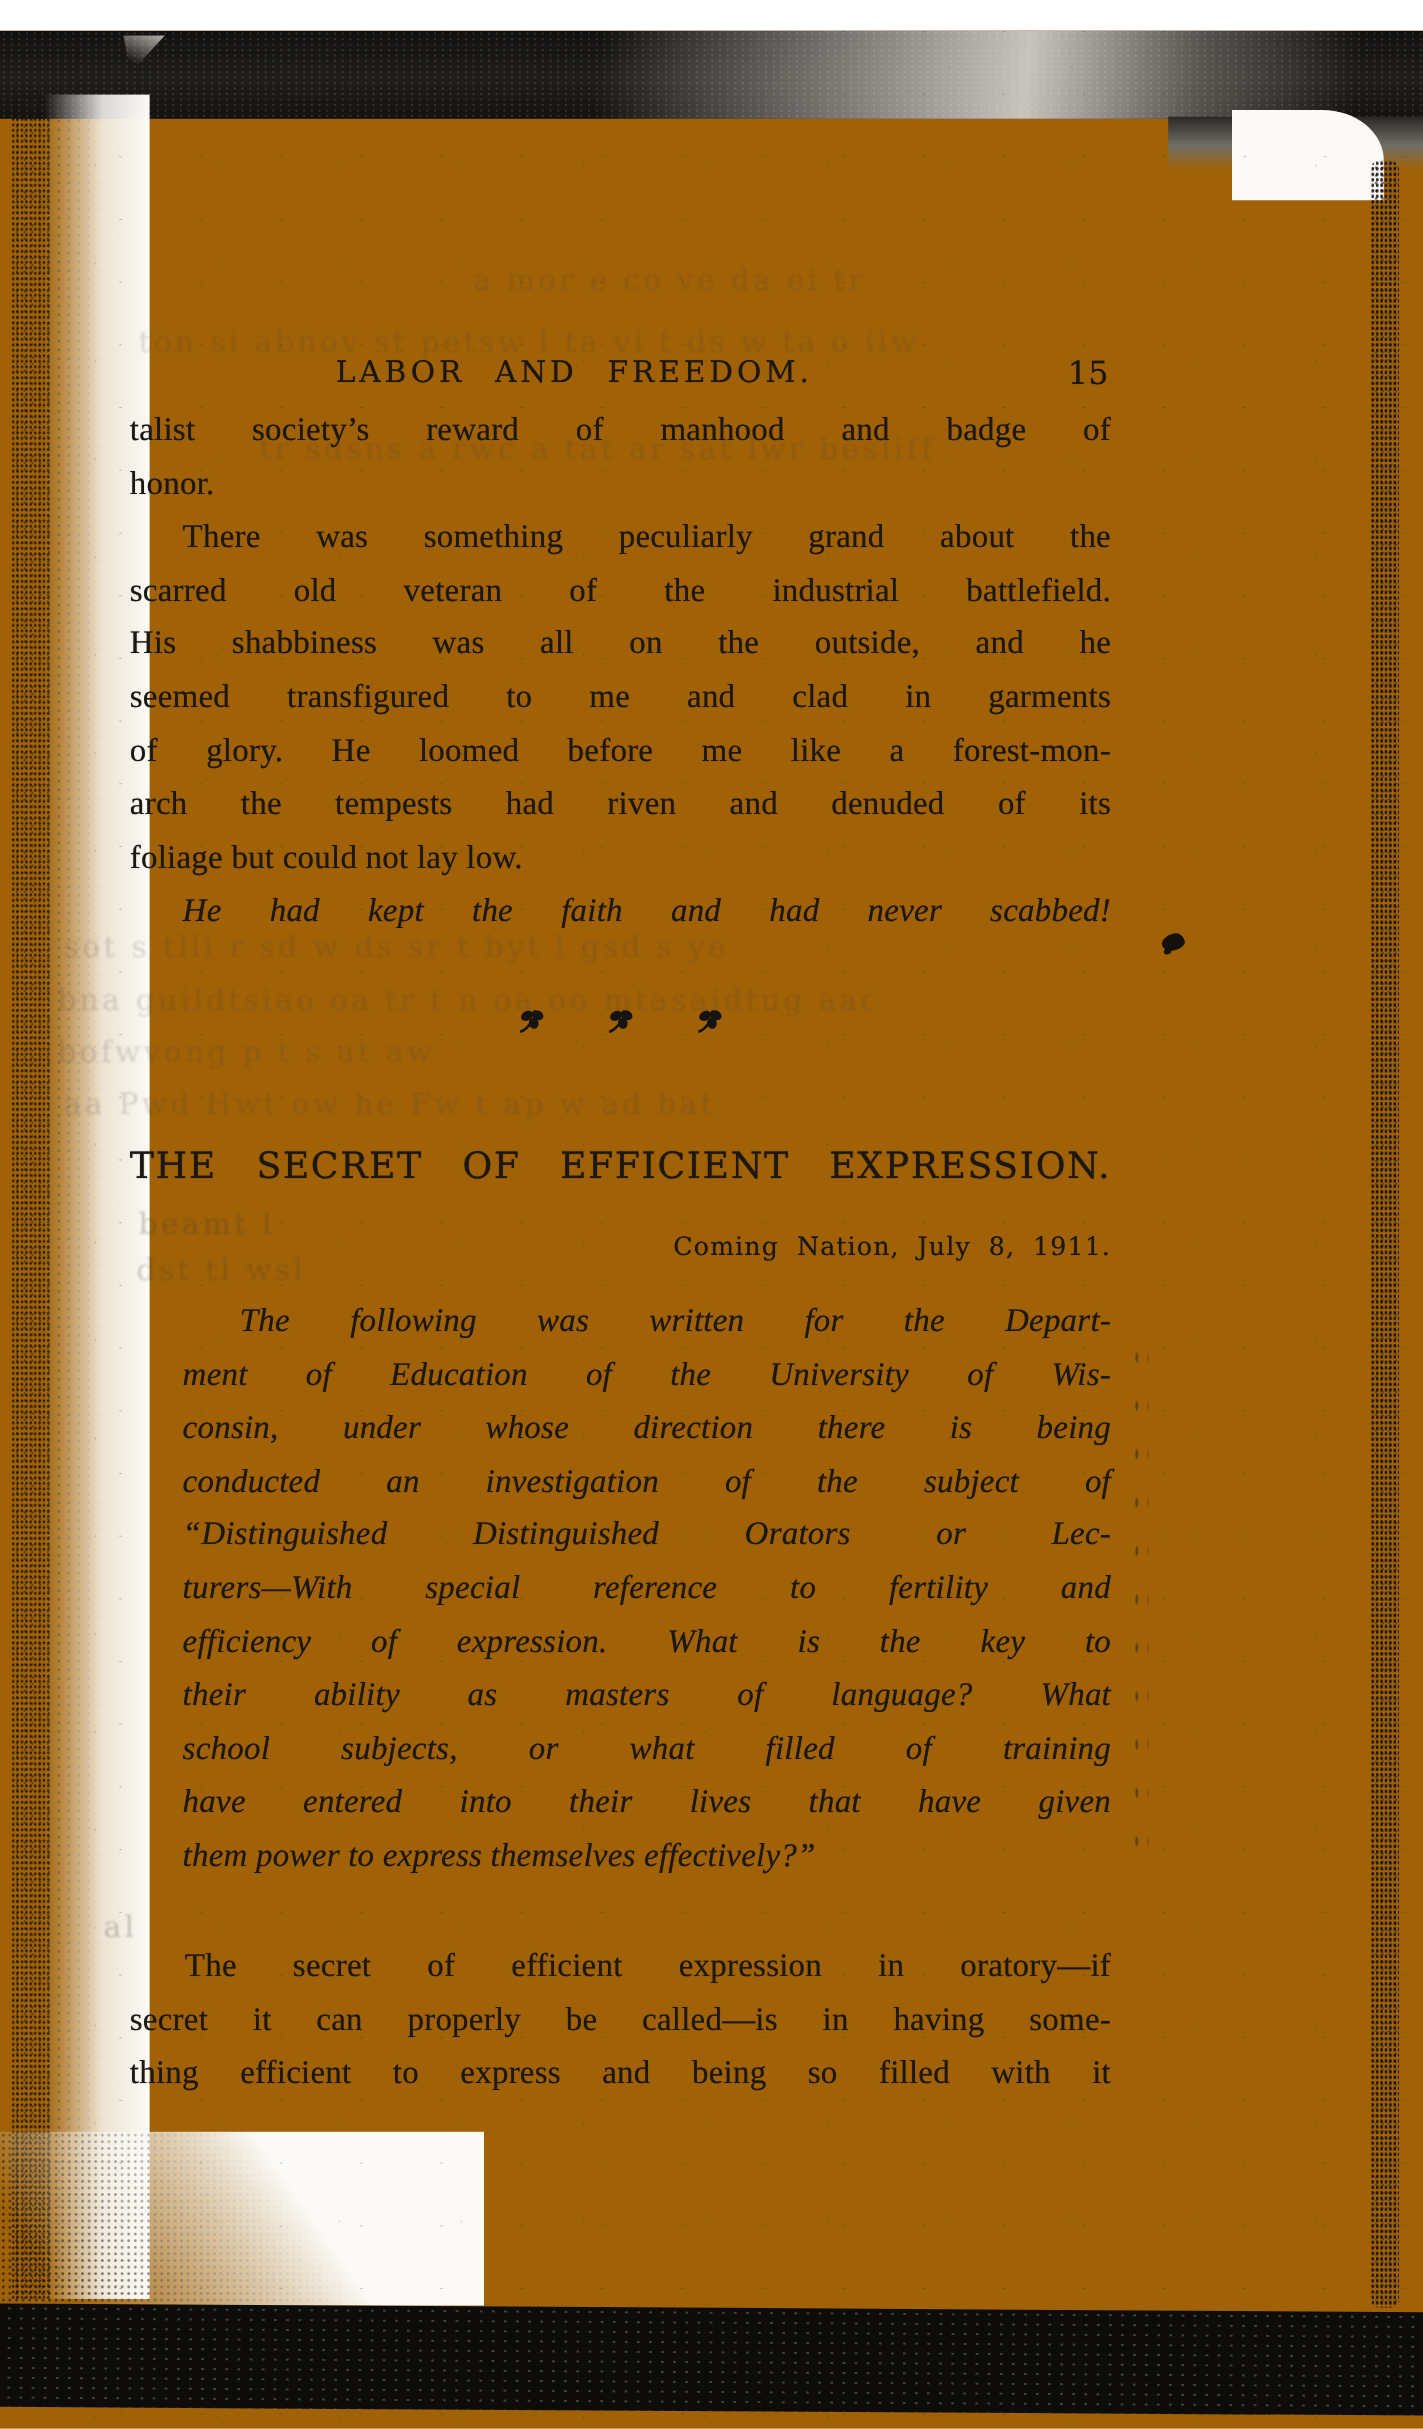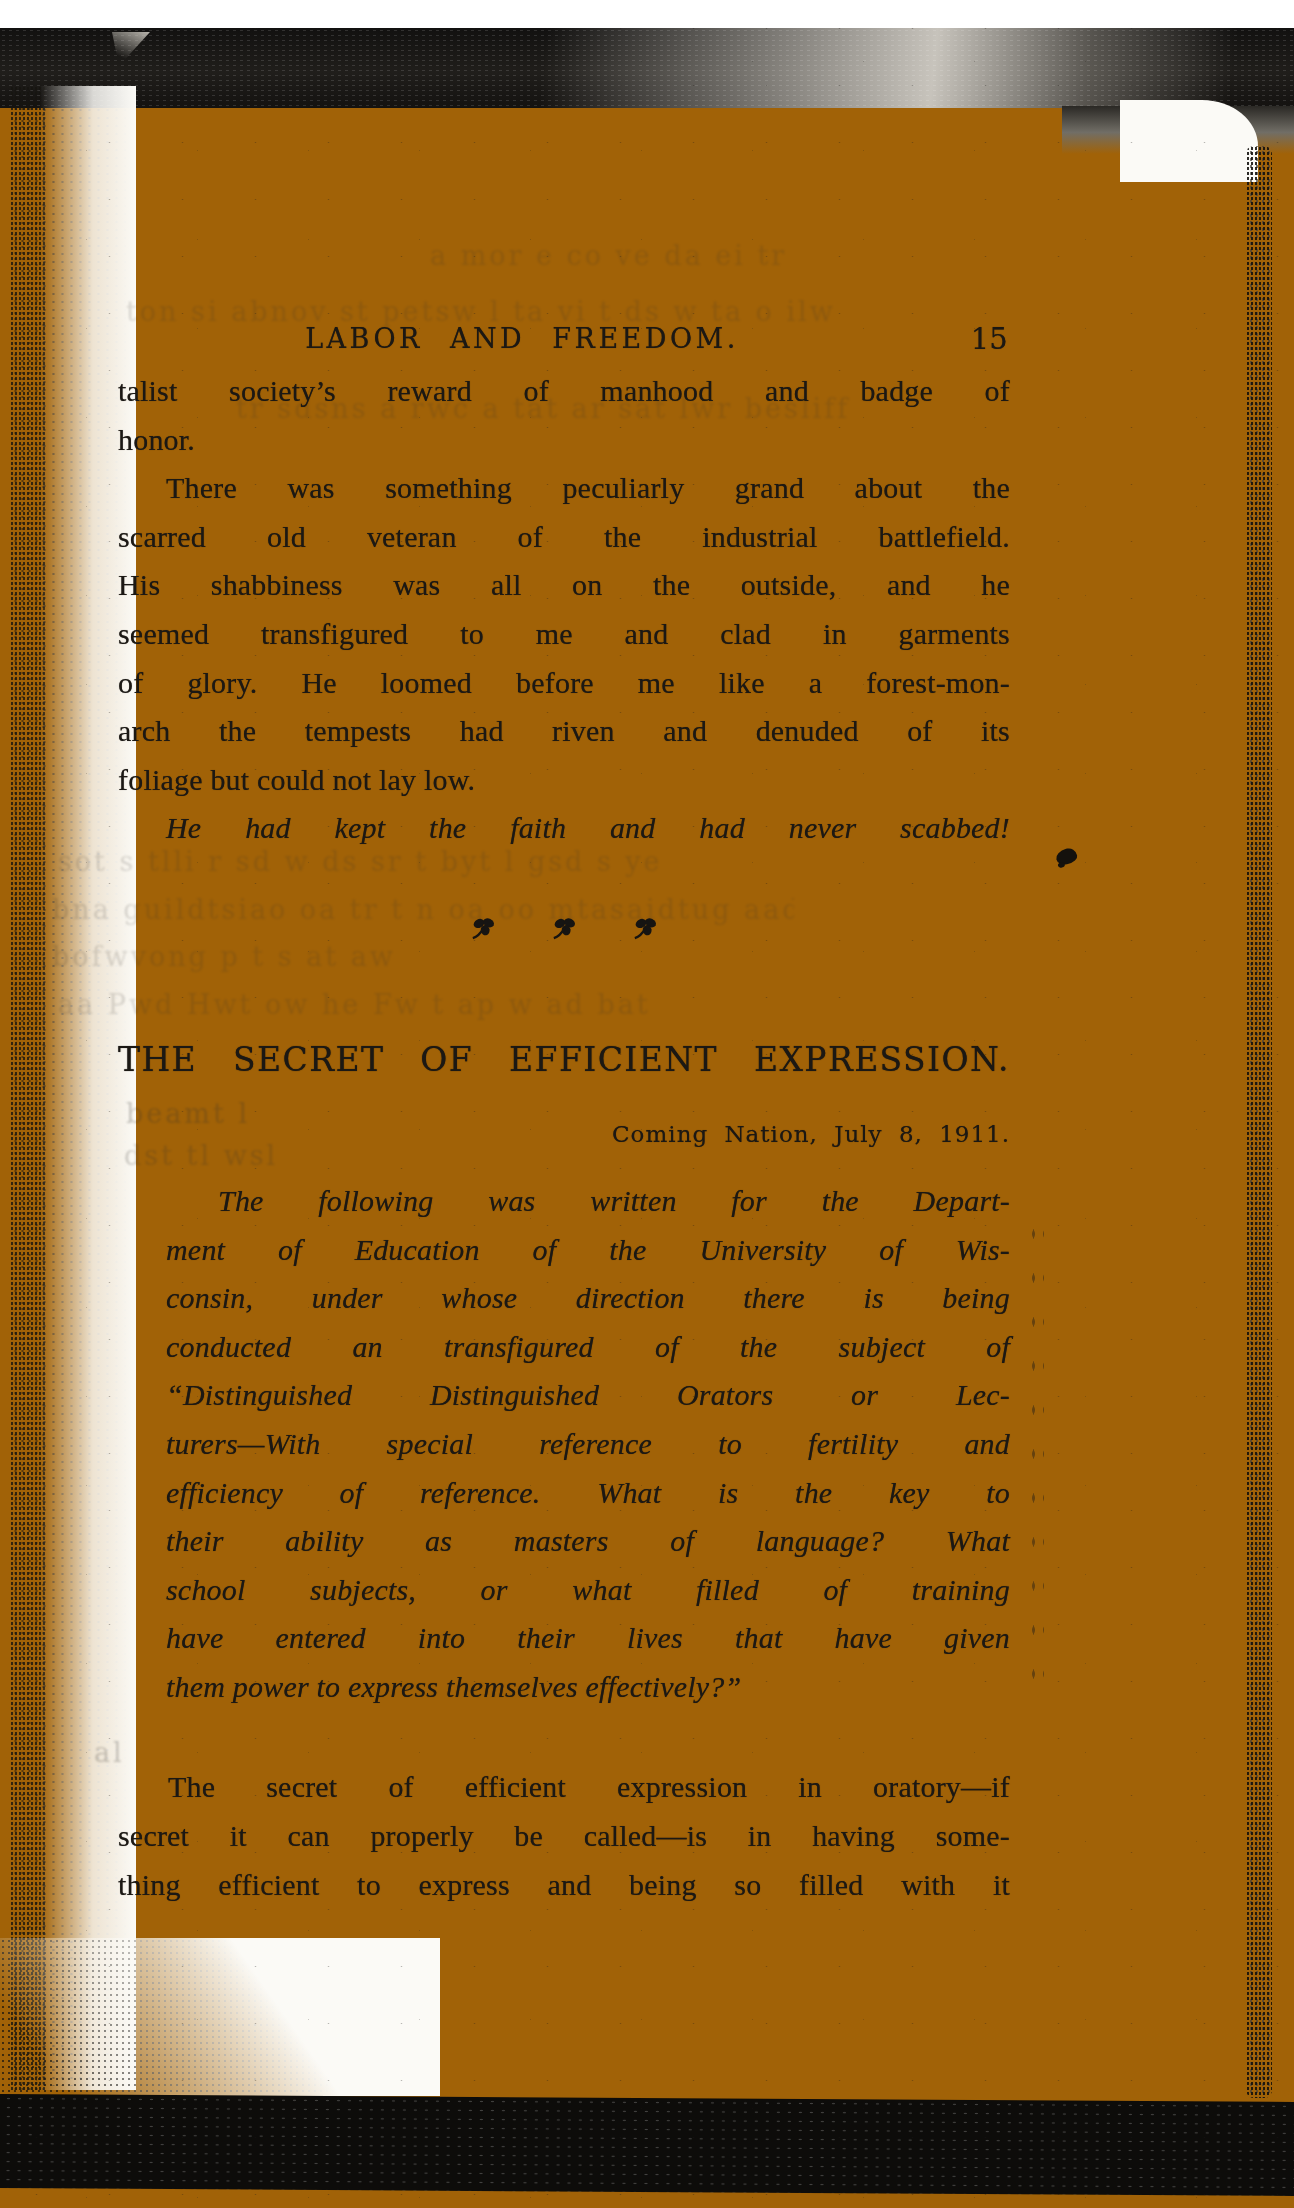--- a/index.html
+++ b/index.html
@@ -230,24 +230,24 @@
     </div>
 
     <div class="sec-heading">THE SECRET OF EFFICIENT EXPRESSION.</div>
 
     <div class="dateline">Coming Nation, July 8, 1911.</div>
 
     <div class="jpara endleft preface">
         <div class="line">The following was written for the Depart-</div>
         <div class="line">ment of Education of the University of Wis-</div>
         <div class="line">consin, under whose direction there is being</div>
-        <div class="line">conducted an transfigured of the subject of</div>
+        <div class="line">conducted an investigation of the subject of</div>
         <div class="line">“Distinguished Distinguished Orators or Lec-</div>
         <div class="line">turers—With special reference to fertility and</div>
-        <div class="line">efficiency of reference. What is the key to</div>
+        <div class="line">efficiency of expression. What is the key to</div>
         <div class="line">their ability as masters of language? What</div>
         <div class="line">school subjects, or what filled of training</div>
         <div class="line">have entered into their lives that have given</div>
         <div class="line">them power to express themselves effectively?”</div>
       </div>
 
     <div class="sec-body">
         <div class="line">The secret of efficient expression in oratory—if</div>
         <div class="line">secret it can properly be called—is in having some-</div>
         <div class="line">thing efficient to express and being so filled with it</div>

